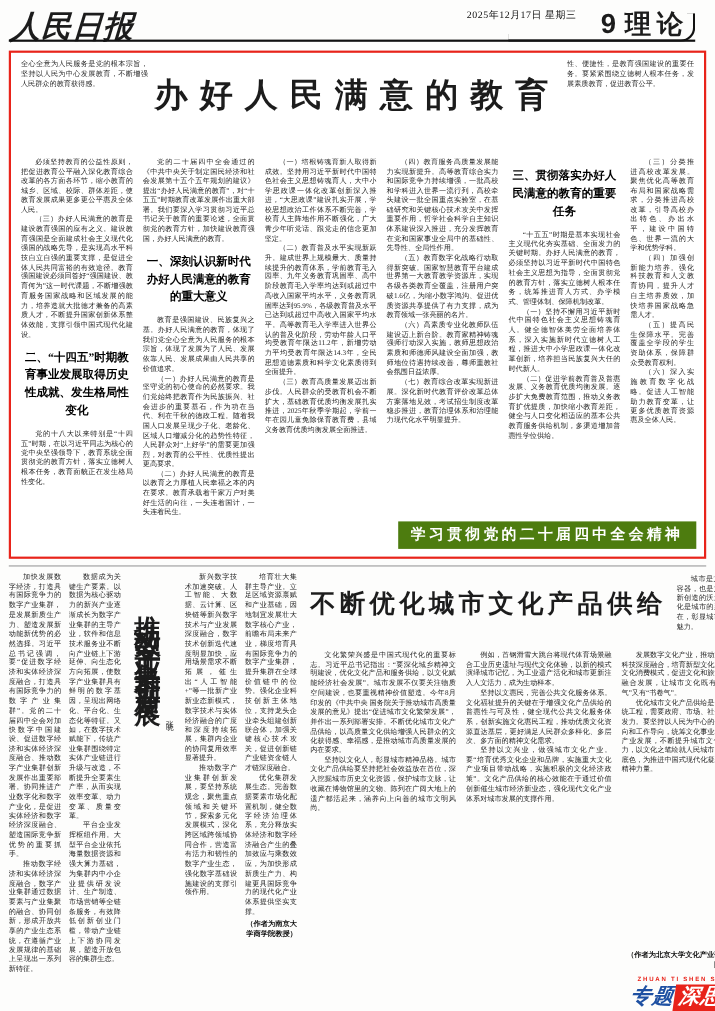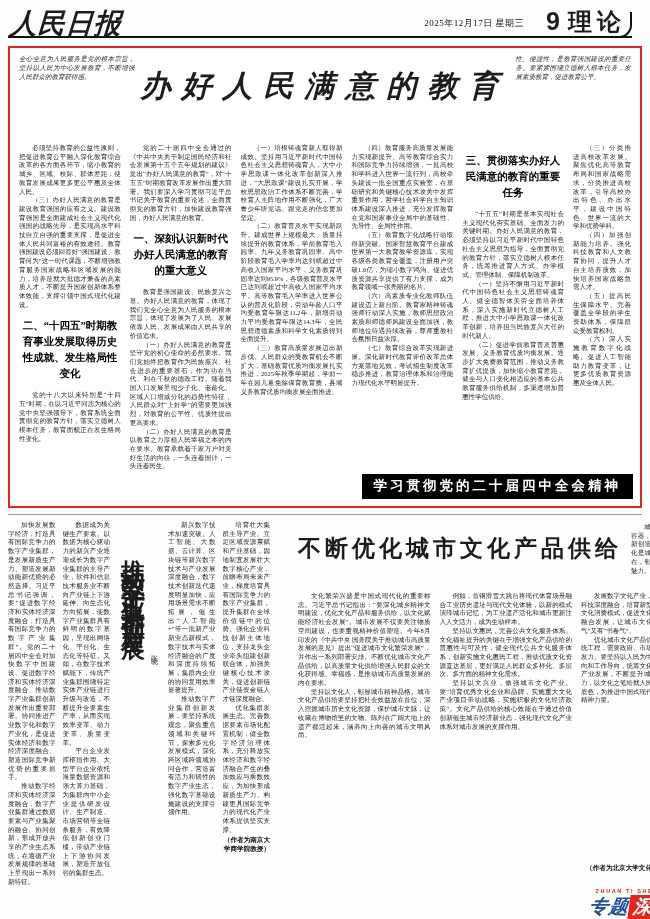--- a/index.html
+++ b/index.html
@@ -14,48 +14,48 @@
     position:absolute; left:2px; top:4px; font-size:27px; font-weight:900;
     font-style:italic; letter-spacing:1px; transform:scaleY(1.05) skewX(-4deg);
     font-family:"DejaVu Serif", serif;
   }
   .header-line { position:absolute; left:0; right:10px; bottom:2px; border-bottom:2.5px solid #111; }
   .corner-cap {
     position:absolute; right:10px; bottom:2px; width:170px; height:26px;
     border-right:2.5px solid #111; border-bottom:2.5px solid #111;
     border-bottom-right-radius:13px;
   }
-  .dateline { position:absolute; right:118px; top:15px; font-size:9px; letter-spacing:0.5px; color:#111; }
+  .dateline { position:absolute; right:118px; top:5px; font-size:9px; letter-spacing:0.5px; color:#111; }
   .pageinfo { position:absolute; right:16px; top:4px; display:flex; align-items:baseline; gap:8px; }
   .pagenum { font-size:25px; font-weight:700; font-family:"Liberation Sans", sans-serif; }
   .section-name { font-size:24px; font-weight:900; letter-spacing:5px;text-align:right; }
   
   .red-box {
     position:relative; margin:6px 8px 0 8px; height:462px;
     border:2.5px solid #e8231a; padding:6px 9px; background:#fff;
   }
-  .top-row { display:flex; gap:6px; height:84px;font-style:italic; }
+  .top-row { display:flex; gap:6px; height:84px; }
   .intro { width:130px; font-size:6.5px; line-height:9px; text-align:justify; color:#2a2a2a; }
   .headline-block { flex:1; text-align:center; }
   .main-headline { margin:12px 0 10px 0; font-size:30px; font-weight:900; letter-spacing:11px; white-space:nowrap; }
   .byline { font-size:8px; color:#333; letter-spacing:3px; }
   .cols-row { display:flex; gap:9px; height:344px; overflow:hidden; margin-top:6px; }
   .col { flex:1; overflow:hidden; }
   .col.narrow { flex:0 0 58px; }
   .para { margin:0; font-size:6.5px; line-height:8.7px; text-indent:2em; text-align:justify; color:#242424; }
   .col-heading { margin:9px 2px; font-size:10.5px; line-height:16px; font-weight:700; text-align:center; color:#000; }
   .attribution { margin:2px 0 0 0; font-size:6.6px; font-weight:bold; text-align:right; color:#111; }
   .banner {
-    position:absolute; right:7px; bottom:7px; background:#000000; color:#fff;
+    position:absolute; right:7px; bottom:7px; background:#4d7c0f; color:#fff;
     font-size:13.5px; font-weight:900; letter-spacing:3px; padding:3px 12px 4px 12px;
     box-shadow:0 0 0 5px #fff; font-family:"Liberation Sans", sans-serif; white-space:nowrap;
   }
   .sub-rule { margin:6px 8px 0 8px; border-top:1.5px solid #9a9a9a; }
   
-  .bottom { display:flex; margin:6px 8px 0 8px; gap:28px; height:398px;justify-content:space-between; }
+  .bottom { display:flex; margin:6px 8px 0 8px; gap:12px; height:398px;justify-content:space-between; }
   .left-article { flex:0 0 262px; display:flex; gap:7px; }
   .la-col { flex:1; overflow:hidden; }
   .la-head { flex:0 0 44px; display:flex; justify-content:flex-start; padding-top:20px; }
   .v-headline {
     writing-mode:vertical-rl; font-size:24px; font-weight:900; letter-spacing:7px;
     margin:0; white-space:nowrap;
   }
   .v-byline { writing-mode:vertical-rl; font-size:7px; color:#333; margin-top:108px; letter-spacing:3px; }
   .right-article { flex:1; display:flex; flex-direction:column; }
   .ra-top { display:flex; gap:9px; height:64px; }

